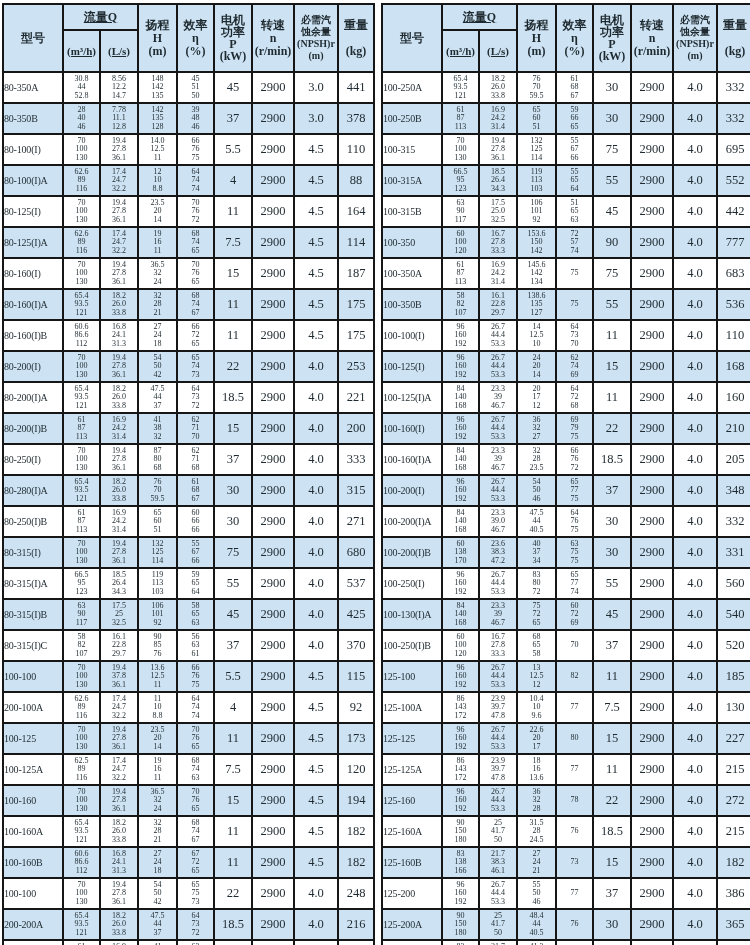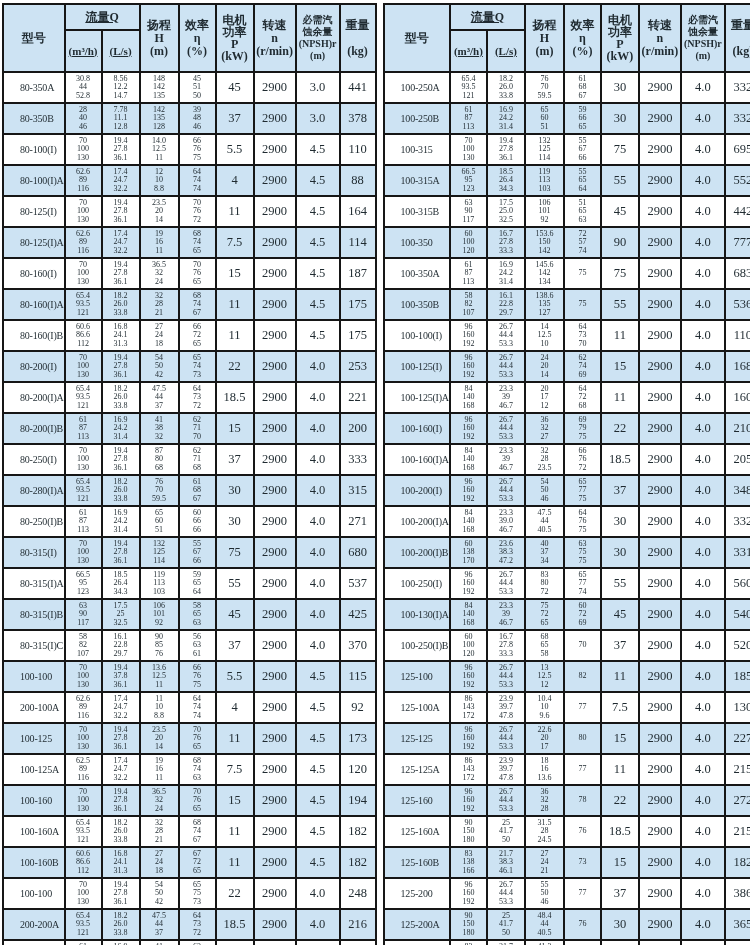--- a/index.html
+++ b/index.html
@@ -22,21 +22,21 @@
     background:#cde3f3;font-weight:bold;
     font-size:12px;line-height:13px;white-space:pre-line;
   }
   .spec thead .h-flow{height:24px;text-decoration:underline;}
   .spec thead .h-unit{height:40px;font-size:11px;text-decoration:underline;}
   .spec thead .h-npsh{font-size:10px;line-height:12px;text-align:center;}
   .spec thead .h-power{font-size:12px;line-height:12px;}
   .spec tbody td{height:29px;}
   .spec tbody tr:nth-child(even){background:#cde3f3;}
   td.model{
-    text-align:left;padding-left:16px;font-size:10px;
+    text-align:left;padding-left:0;font-size:10px;
     letter-spacing:-0.2px;white-space:nowrap;
   }
   td.sm{
     font-size:8px;line-height:8.6px;white-space:pre-line;
   }
   td.lg{font-size:12.5px;}
   col.c-model{width:60px;}
   col.c-m3h{width:37px;}
   col.c-ls{width:38px;}
   col.c-head{width:39px;}

